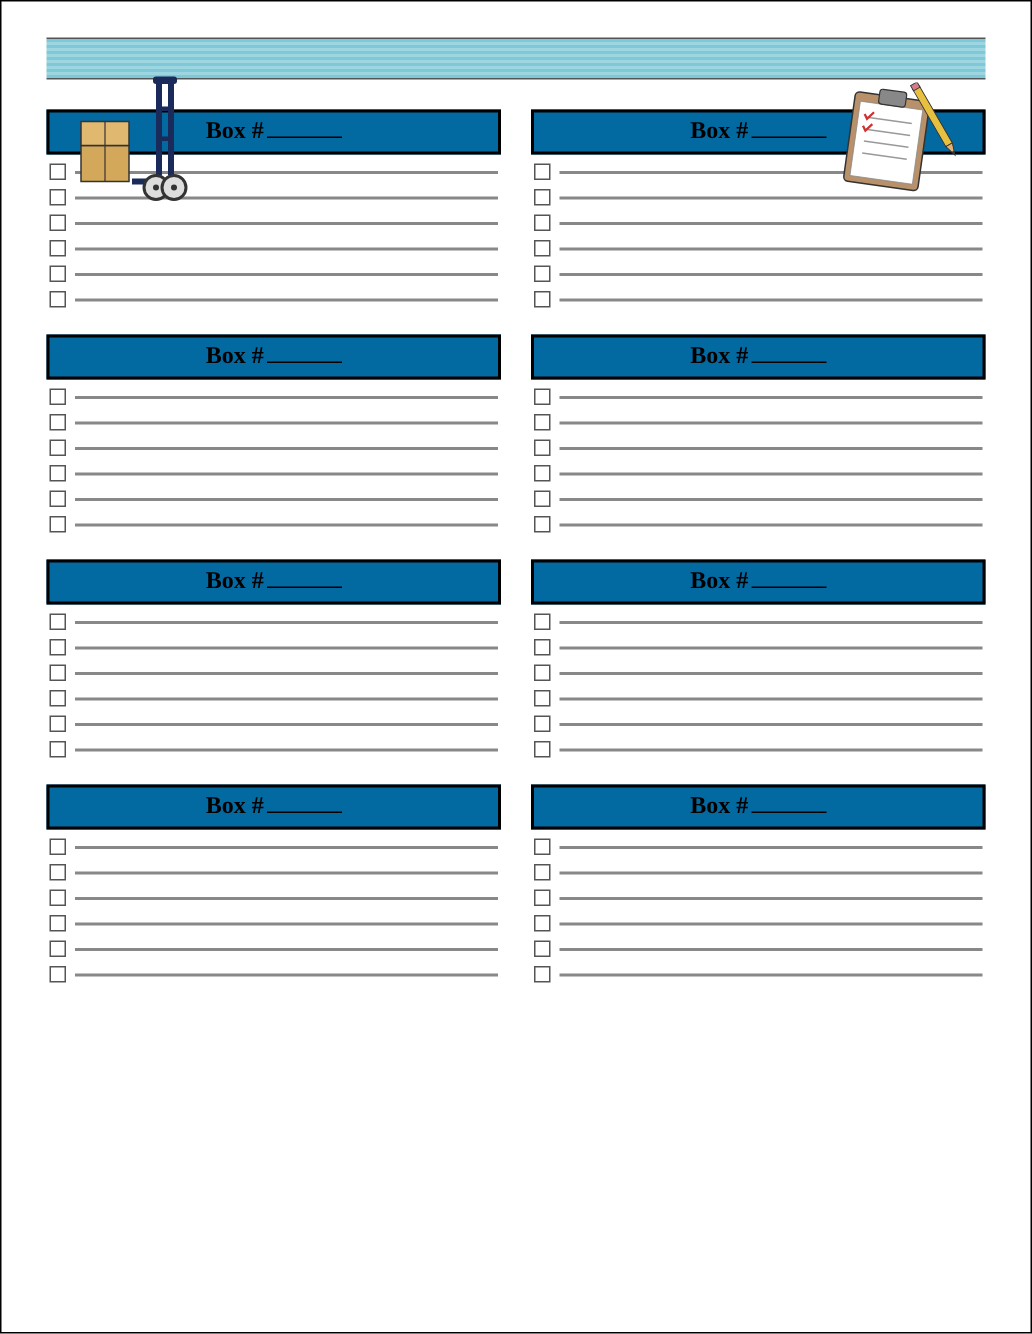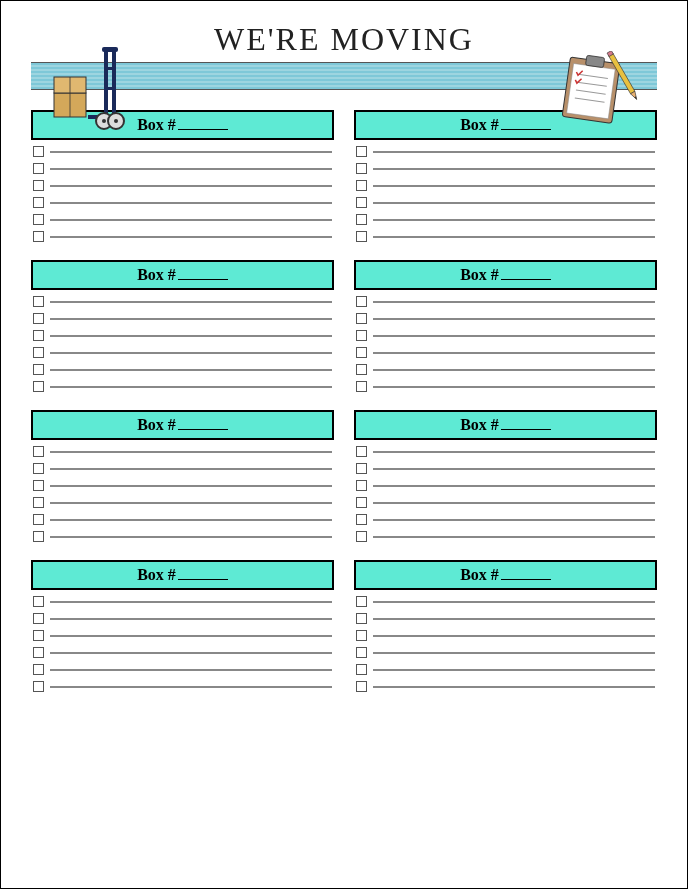--- a/index.html
+++ b/index.html
@@ -74,21 +74,21 @@
       flex-direction: column;
     }
     .box-header {
       border: 2px solid #000;
       padding: 4px 0;
       text-align: center;
       font-family: Georgia, serif;
       font-weight: bold;
       font-size: 16px;
       color: #000;
-      background: #5eead4;
+      background: #0369a1;
     }
     .box-header .blank {
       display: inline-block;
       border-bottom: 1.5px solid #000;
       width: 50px;
       margin-left: 2px;
       vertical-align: baseline;
     }
     .items {
       padding: 6px 2px 0 2px;
@@ -150,21 +150,20 @@
         <path d="M22 32 l2 3 l4 -5" stroke="#c33" stroke-width="1.5" fill="none"></path>
       </g>
       <g transform="rotate(-30 70 20)">
         <rect x="66" y="0" width="5" height="44" fill="#e8c040" stroke="#333" stroke-width="0.6"></rect>
         <polygon points="66,44 71,44 68.5,52" fill="#e8b070" stroke="#333" stroke-width="0.6"></polygon>
         <polygon points="67.5,49 69.5,49 68.5,52" fill="#333"></polygon>
         <rect x="66" y="-3" width="5" height="4" fill="#d47a8a" stroke="#333" stroke-width="0.6"></rect>
       </g>
     </svg>
   </div>
-  <div class="title">We're Moving</div>
   <div class="header-stripe"></div>
 </div>
 
 <div class="grid" id="grid">
     <div class="box-block">
       <div class="box-header"><span>Box #</span><span class="blank"></span></div>
       <div class="items">
         <div class="item-row">
           <div class="checkbox"></div>
           <div class="line"></div>

